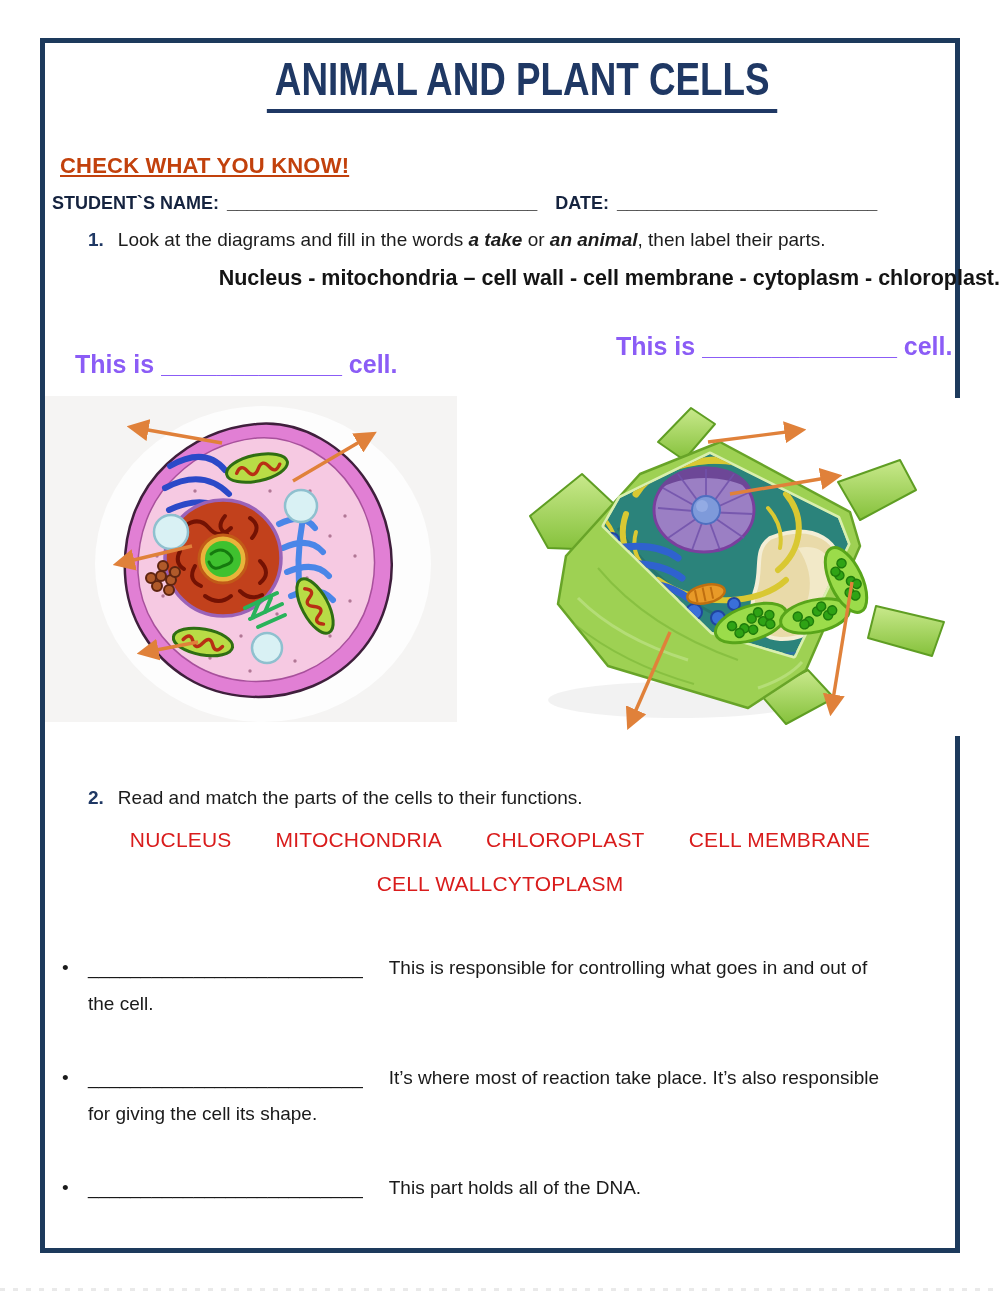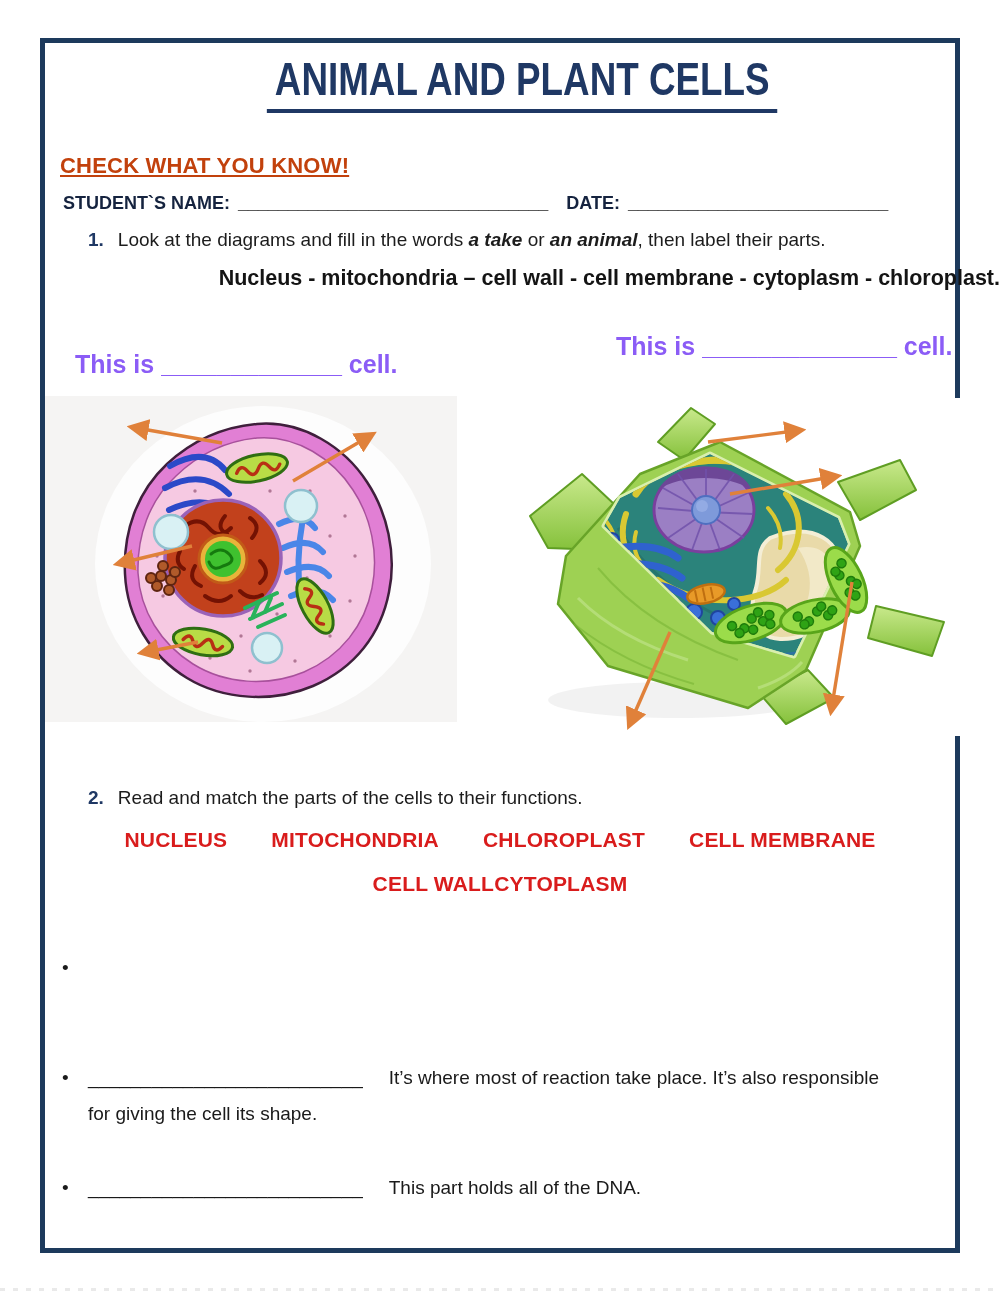--- a/index.html
+++ b/index.html
@@ -12,38 +12,38 @@
     left:40px;top:38px;width:910px;height:1205px;
     border:5px solid #1d3a5c;background:transparent;
   }
   .title-wrap{left:0;top:54px;width:1000px;text-align:center;padding-left:22px;}
   .title{
     display:inline-block;font-size:46px;font-weight:bold;color:#1f3864;
     border-bottom:4px solid #1f3864;padding:0 10px 3px;line-height:1.12;
     transform:scaleX(0.8);transform-origin:center;white-space:nowrap;
   }
   .check{left:60px;top:153px;font-size:22px;font-weight:bold;color:#c2410c;letter-spacing:0.2px;text-decoration:underline;}
-  .nameline{left:63px;top:193px;font-size:18px;font-weight:bold;color:#15233f;white-space:nowrap;}
+  .nameline{left:52px;top:193px;font-size:18px;font-weight:bold;color:#15233f;white-space:nowrap;}
   .nameline .lbl{margin-right:8px;}
   .nameline .lbl-date{margin-left:18px;margin-right:8px;}
   .nameline .blank{color:#111;}
   .q{font-size:19px;color:#1c1c1c;}
   .q1{left:88px;top:229px;width:860px;}
   .q2{left:88px;top:787px;width:860px;}
   .qnum{color:#1f3864;font-weight:bold;margin-right:14px;}
   .bi{font-weight:bold;font-style:italic;}
   .wordbank{left:0;top:266px;width:1000px;text-align:right;font-size:21.5px;font-weight:bold;color:#141414;}
   .caption{font-size:25px;font-weight:bold;color:#8b5cf6;white-space:nowrap;text-align:center;}
   .cap-left{left:75px;top:350px;}
   .cap-right{left:616px;top:332px;}
   .fig{overflow:hidden;}
   .fig-animal{left:45px;top:396px;width:412px;height:326px;background:#f5f4f3;}
   .fig-plant{left:508px;top:398px;width:452px;height:338px;background:#ffffff;}
   .fig svg{display:block;width:100%;height:100%;}
-  .terms{left:0;width:1000px;display:flex;justify-content:center;font-size:21px;font-weight:bold;color:#d91c1c;letter-spacing:0.2px;}
+  .terms{left:0;width:1000px;display:flex;justify-content:center;font-size:21px;font-weight:normal;color:#d91c1c;letter-spacing:0.2px;}
   .terms1{top:828px;gap:44px;}
   .terms2{top:872px;}
   .bullet-item{position:absolute;left:62px;width:872px;display:flex;align-items:flex-start;font-size:19px;line-height:36px;color:#1a1a1a;}
   .bullet-item .dot{width:26px;flex:0 0 26px;font-size:19px;}
   .bullet-item .blank{margin-right:26px;white-space:nowrap;}
   .bullet-item .fn-text{white-space:pre-line;}
   .b1{top:950px;} .b2{top:1060px;} .b3{top:1170px;}
   .cut-strip{left:0;bottom:0;width:1000px;height:3px;opacity:.45;
     background:repeating-linear-gradient(90deg,#cfcfcf 0 5px,transparent 5px 13px);}
 </style>
@@ -344,20 +344,24 @@
   <span>CHLOROPLAST</span>
   <span>CELL MEMBRANE</span>
 </div>
 <div class="abs terms terms2">
   <span>CELL WALL</span>
   <span>CYTOPLASM</span>
 </div>
 
 <div class="bullet-item b1">
   <span class="dot">•</span>
+  <div>
+    <span class="blank">__________________________</span><span class="fn-text">This is responsible for controlling what goes in and out of
+the cell.</span>
+  </div>
 </div>
 
 <div class="bullet-item b2">
   <span class="dot">•</span>
   <div>
     <span class="blank">__________________________</span><span class="fn-text">It’s where most of reaction take place. It’s also responsible
 for giving the cell its shape.</span>
   </div>
 </div>
 

